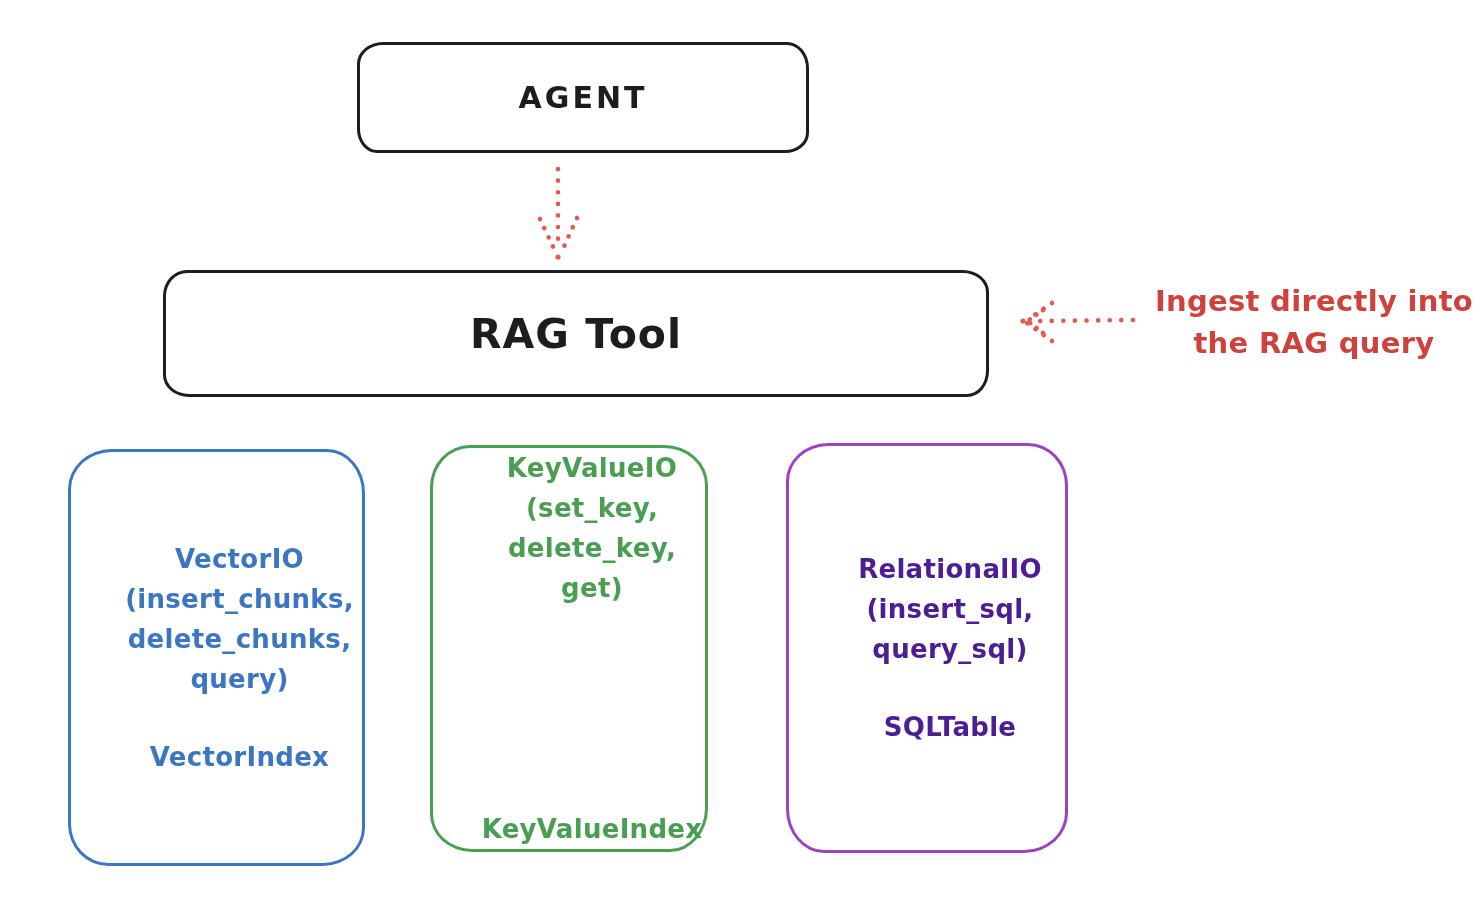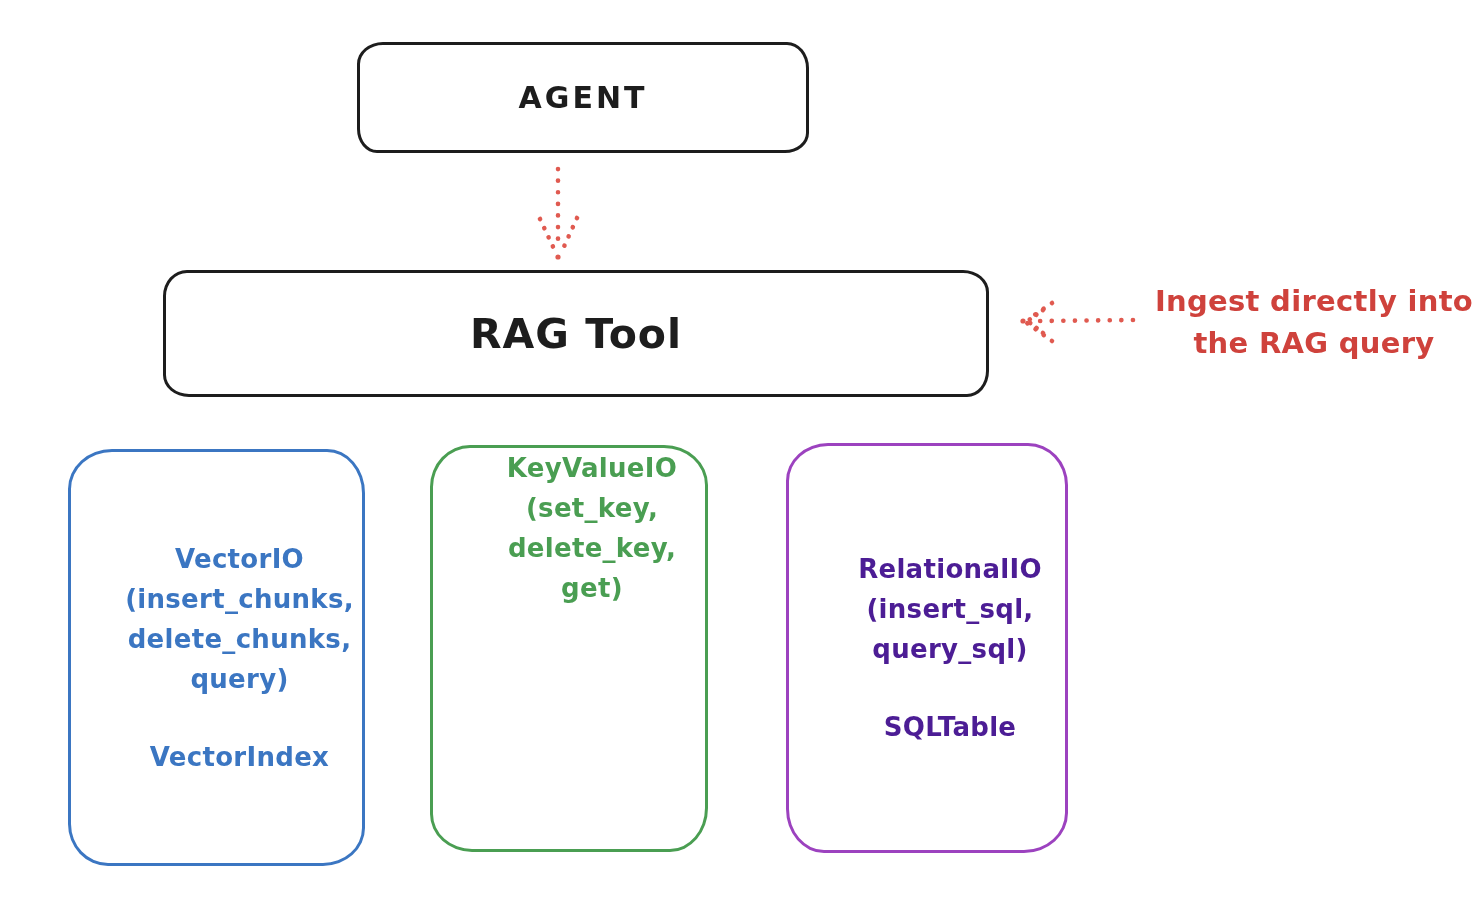--- a/index.html
+++ b/index.html
@@ -127,20 +127,21 @@
 (insert_chunks,
 delete_chunks,
 query)</div>
     <div class="ioindex">VectorIndex</div>
   </div>
 
   <div class="iobox iobox-keyvalue">
     <div class="iotitle">KeyValueIO
 (set_key,
 delete_key, get)</div>
+    <div class="ioindex">KeyValueIndex</div>
   </div>
 
   <div class="iobox iobox-relational">
     <div class="iotitle">RelationalIO
 (insert_sql,
 query_sql)</div>
     <div class="ioindex">SQLTable</div>
   </div>
 
   <svg class="overlay" viewBox="0 0 1484 910" xmlns="http://www.w3.org/2000/svg">

